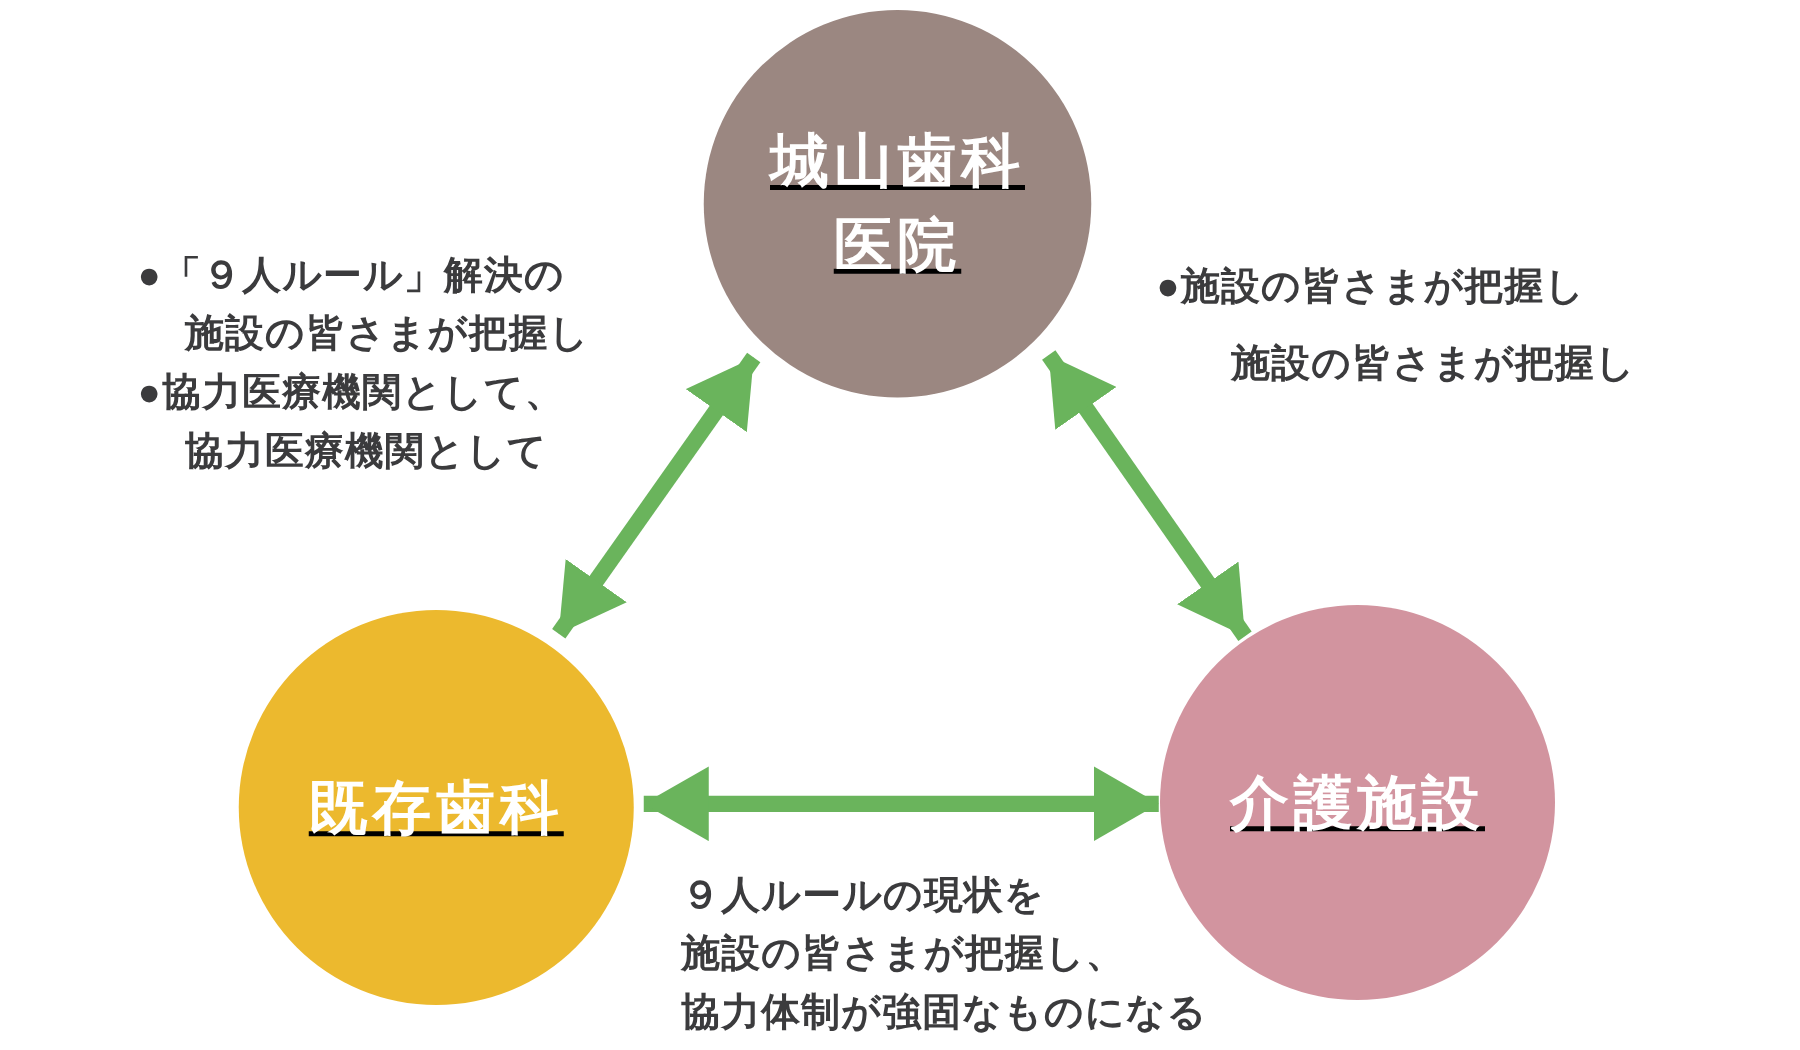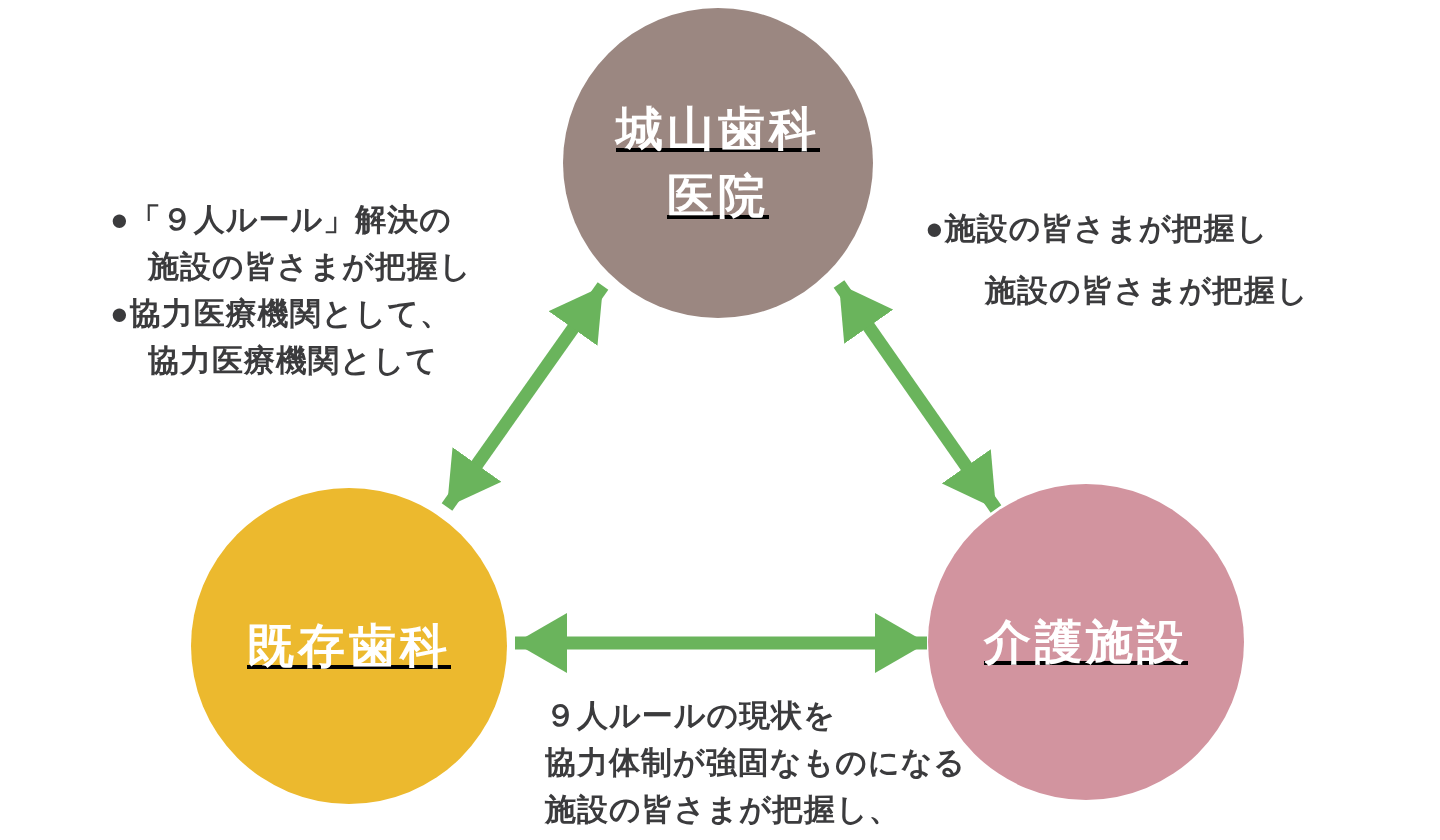--- a/index.html
+++ b/index.html
@@ -104,17 +104,17 @@
     <div class="note-item">
       <div class="note-line">●施設の皆さまが把握し</div>
     </div>
     <div class="note-item">
       <div class="note-line indent-2">施設の皆さまが把握し</div>
     </div>
   </div>
 
   <div class="note" id="note-bottom">
     <div class="note-line">９人ルールの現状を</div>
+    <div class="note-line">施設の皆さまが把握し、</div>
     <div class="note-line">協力体制が強固なものになる</div>
-    <div class="note-line">施設の皆さまが把握し、</div>
   </div>
 
 </div>
 
 </body></html>

